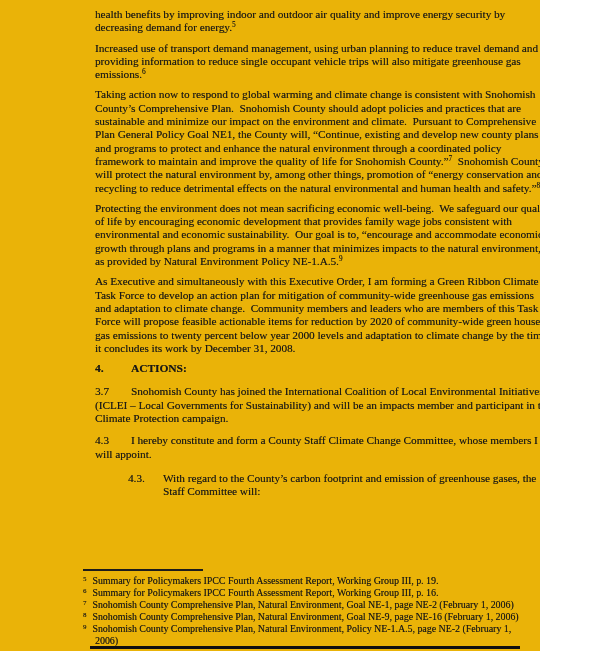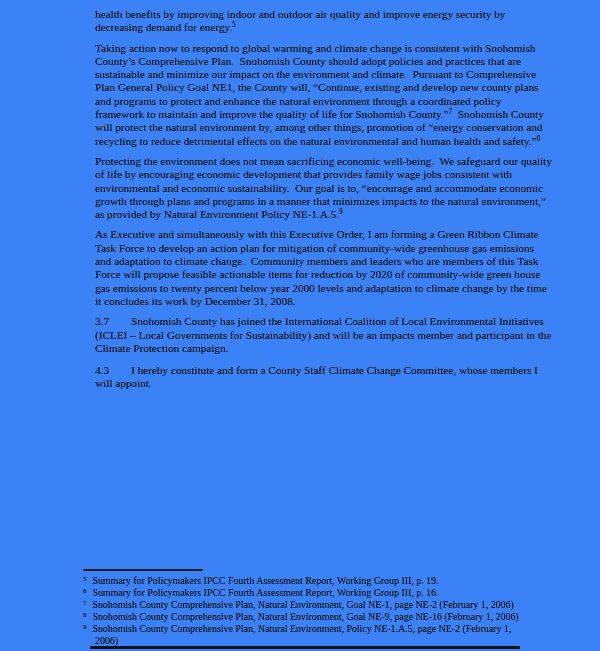--- a/index.html
+++ b/index.html
@@ -1,20 +1,20 @@
 <!DOCTYPE html>
 <html><head>
 <meta charset="utf-8">
 <style>
   html, body { margin: 0; padding: 0; background: #ffffff; }
   .page {
     position: relative;
-    width: 600px;
+    width: 540px;
     height: 651px;
-    background: #3b82f6;
+    background: #eab308;
     font-family: "Liberation Serif", serif;
     color: #171717;
     overflow: hidden;
     text-shadow: 0.2px 0 0 rgba(20,20,20,0.55);
   }
   .body-text {
     position: absolute;
     top: 8px;
     left: 95px;
     width: 457px;
@@ -88,31 +88,38 @@
     background: #101010;
   }
 </style>
 </head>
 <body>
 
 <div class="page">
   <div class="body-text">
     <div id="paragraphs">
         <p class="para">health benefits by improving indoor and outdoor air quality and improve energy security by decreasing demand for energy.<sup class="ref">5</sup></p>
+        <p class="para">Increased use of transport demand management, using urban planning to reduce travel demand and providing information to reduce single occupant vehicle trips will also mitigate greenhouse gas emissions.<sup class="ref">6</sup></p>
         <p class="para">Taking action now to respond to global warming and climate change is consistent with Snohomish County’s Comprehensive Plan.&nbsp; Snohomish County should adopt policies and practices that are sustainable and minimize our impact on the environment and climate.&nbsp; Pursuant to Comprehensive Plan General Policy Goal NE1, the County will, “Continue, existing and develop new county plans and programs to protect and enhance the natural environment through a coordinated policy framework to maintain and improve the quality of life for Snohomish County.”<sup class="ref">7</sup>&nbsp; Snohomish County will protect the natural environment by, among other things, promotion of “energy conservation and recycling to reduce detrimental effects on the natural environmental and human health and safety.”<sup class="ref">8</sup></p>
         <p class="para">Protecting the environment does not mean sacrificing economic well-being.&nbsp; We safeguard our quality of life by encouraging economic development that provides family wage jobs consistent with environmental and economic sustainability.&nbsp; Our goal is to, “encourage and accommodate economic growth through plans and programs in a manner that minimizes impacts to the natural environment,” as provided by Natural Environment Policy NE-1.A.5.<sup class="ref">9</sup></p>
         <p class="para">As Executive and simultaneously with this Executive Order, I am forming a Green Ribbon Climate Task Force to develop an action plan for mitigation of community-wide greenhouse gas emissions and adaptation to climate change.&nbsp; Community members and leaders who are members of this Task Force will propose feasible actionable items for reduction by 2020 of community-wide green house gas emissions to twenty percent below year 2000 levels and adaptation to climate change by the time it concludes its work by December 31, 2008.</p>
       </div>
 
+    <p class="heading">
+      <span class="num">4.</span><span>ACTIONS:</span>
+    </p>
 
     <div id="items">
         <p class="item"><span class="num">3.7</span><span>Snohomish County has joined the International Coalition of Local Environmental Initiatives (ICLEI – Local Governments for Sustainability) and will be an impacts member and participant in the Climate Protection campaign.</span></p>
         <p class="item"><span class="num">4.3</span><span>I hereby constitute and form a County Staff Climate Change Committee, whose members I will appoint.</span></p>
       </div>
 
+    <div class="sub-item">
+      <span class="sub-num">4.3.</span><span>With regard to the County’s carbon footprint and emission of greenhouse gases, the Staff Committee will:</span>
+    </div>
   </div>
 
   <div class="footnotes">
     <div class="fn-rule"></div>
     <div id="fns">
         <p class="fn"><sup class="fn-marker">5</sup>Summary for Policymakers IPCC Fourth Assessment Report, Working Group III, p. 19.</p>
         <p class="fn"><sup class="fn-marker">6</sup>Summary for Policymakers IPCC Fourth Assessment Report, Working Group III, p. 16.</p>
         <p class="fn"><sup class="fn-marker">7</sup>Snohomish County Comprehensive Plan, Natural Environment, Goal NE-1, page NE-2 (February 1, 2006)</p>
         <p class="fn"><sup class="fn-marker">8</sup>Snohomish County Comprehensive Plan, Natural Environment, Goal NE-9, page NE-16 (February 1, 2006)</p>
         <p class="fn"><sup class="fn-marker">9</sup>Snohomish County Comprehensive Plan, Natural Environment, Policy NE-1.A.5, page NE-2 (February 1,<br>2006)</p>

